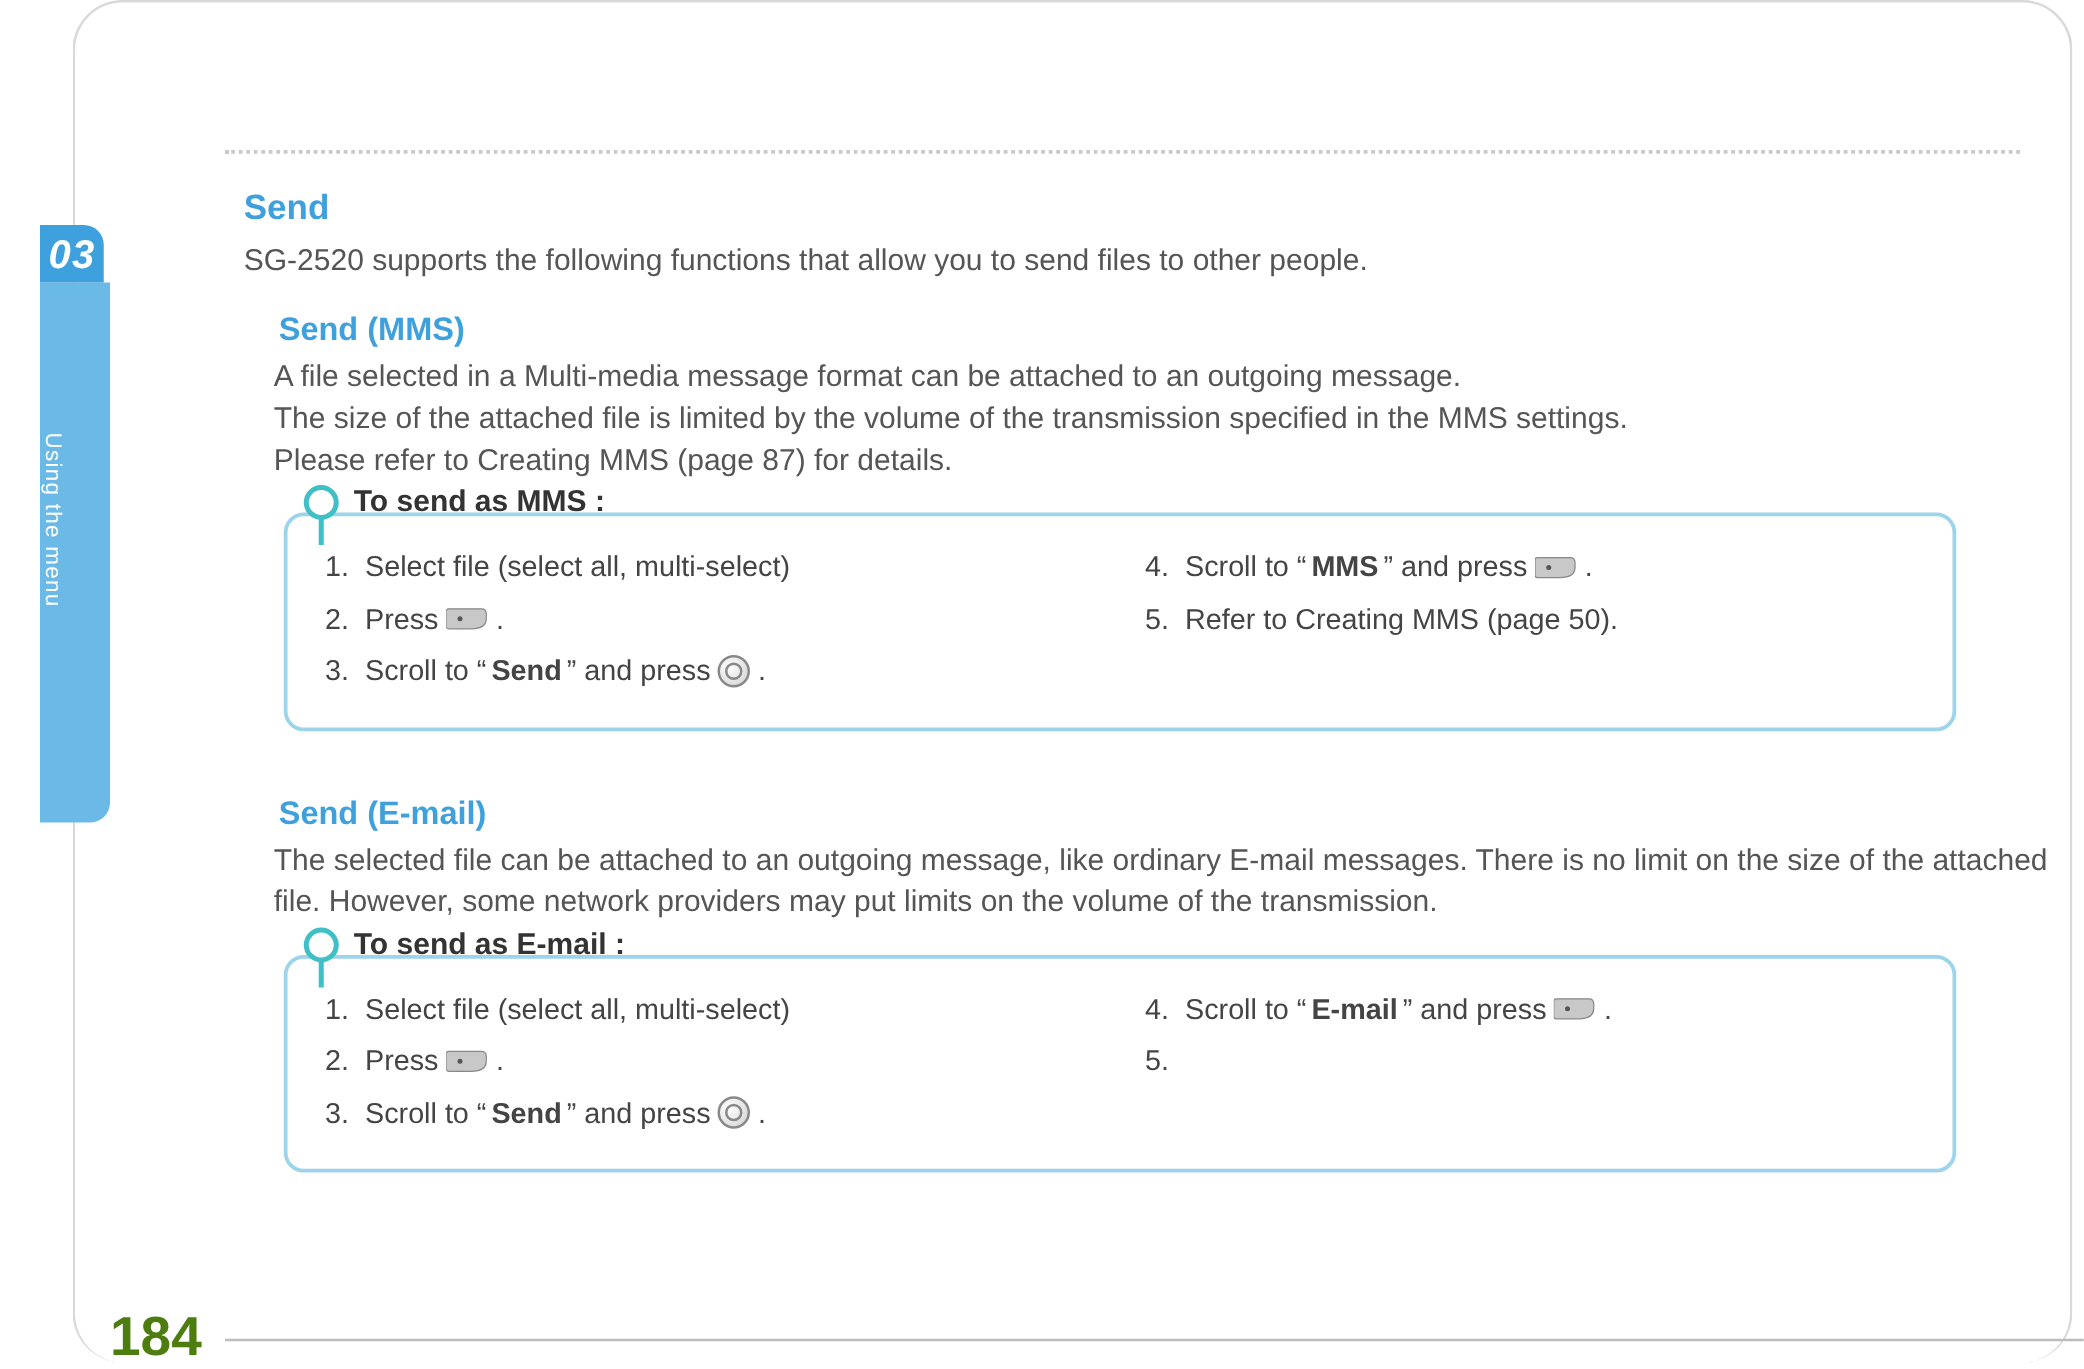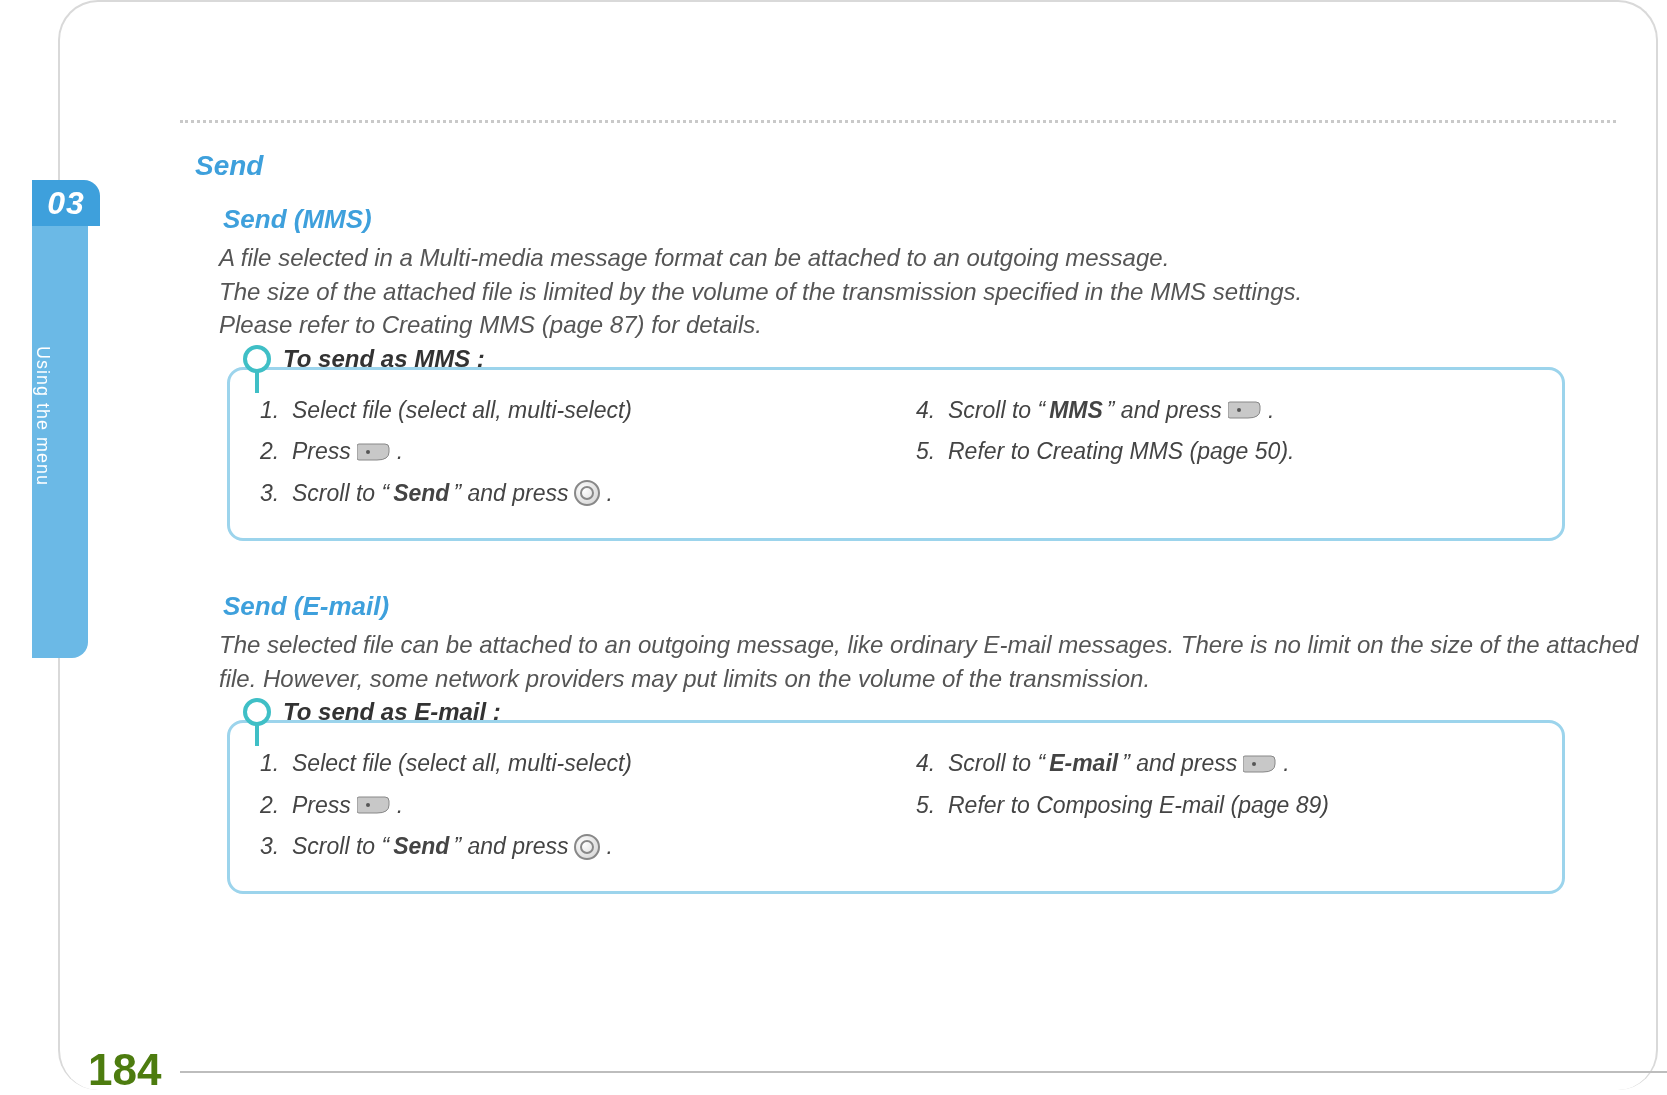--- a/index.html
+++ b/index.html
@@ -22,21 +22,21 @@
     top: 118px;
     left: 120px;
     right: 40px;
     border-top: 3px dotted #c9c9c9;
   }
 
   .chapter-badge {
     position: absolute;
     left: 32px;
     top: 180px;
-    width: 68px;
+    width: 51px;
     height: 46px;
     background: #3ea0dc;
     border-top-right-radius: 16px;
     color: #fff;
     font-size: 32px;
     font-weight: bold;
     display: flex;
     align-items: center;
     justify-content: center;
     font-style: italic;
@@ -63,21 +63,20 @@
     padding-right: 18px;
     letter-spacing: 1px;
   }
 
   .content {
     position: absolute;
     left: 135px;
     top: 148px;
     width: 1450px;
     color: #4d4d4d;
-    font-style: italic;
   }
 
   h2.blue { color: #3ea0dc; font-size: 28px; font-weight: bold; margin-bottom: 10px; }
   h3.blue { color: #3ea0dc; font-size: 26px; font-weight: bold; margin-top: 22px; margin-bottom: 6px; margin-left: 28px; }
   .body-text { font-size: 24px; line-height: 1.4; color: #555; }
   .sub-body { margin-left: 24px; }
 
   .callout-label {
     display: flex;
     align-items: center;
@@ -166,20 +165,21 @@
 </style>
 </head>
 <body>
 
 <div class="page">
   <div class="dotted"></div>
 
   <div class="content">
 
     <h2 class="blue">Send</h2>
+    <p class="body-text">SG-2520 supports the following functions that allow you to send files to other people.</p>
 
     <h3 class="blue">Send (MMS)</h3>
     <div class="sub-body">
       <p class="body-text">A file selected in a Multi-media message format can be attached to an outgoing message.</p>
       <p class="body-text">The size of the attached file is limited by the volume of the transmission specified in the MMS settings.</p>
       <p class="body-text">Please refer to Creating MMS (page 87) for details.</p>
     </div>
 
     <div style="position:relative;">
       <div class="callout-label">
@@ -282,21 +282,20 @@
               <span class="softkey-icon">
                 <svg width="34" height="20">
                     <path d="M2 2 h26 q4 0 4 4 v4 q0 8 -12 8 h-18 q-2 0 -2 -2 v-12 q0 -2 2 -2 z" fill="#c8c8c8" stroke="#888" stroke-width="1"></path>
                     <circle cx="11" cy="10" r="2" fill="#555"></circle>
                   </svg>
               </span>
               <span>.</span>
             </div>
             <div class="step-line">
               <span class="step-num">5.</span>
-              <span>Refer to Composing E-mail (page 89)</span>
             </div>
           </div>
         </div>
       </div>
     </div>
 
   </div>
 </div>
 
 <div class="chapter-badge">

